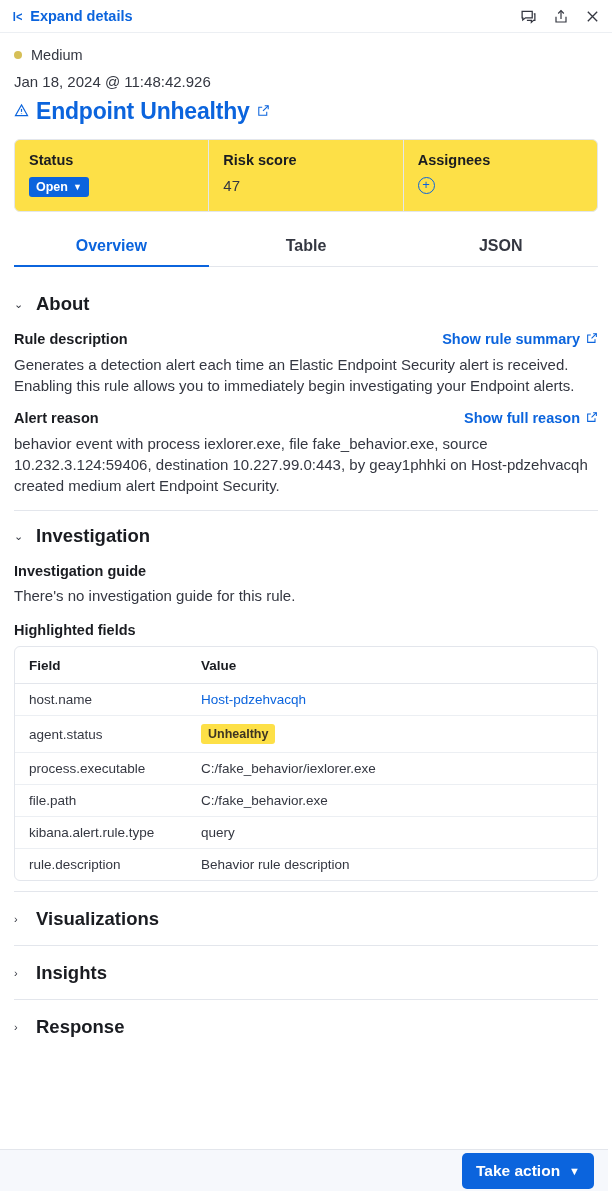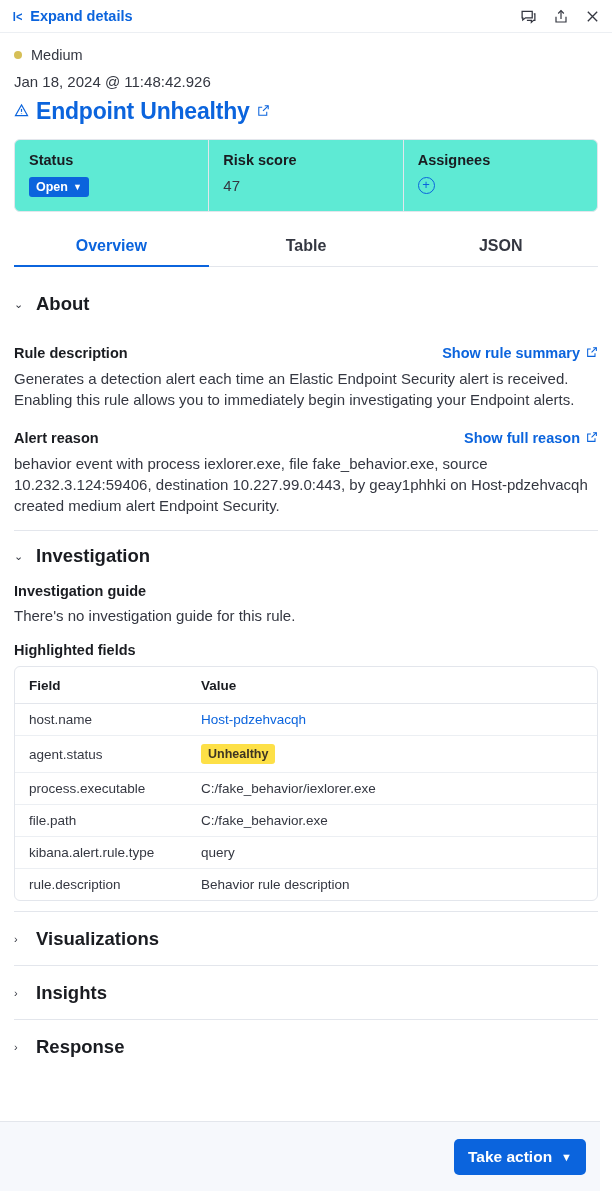--- a/index.html
+++ b/index.html
@@ -91,21 +91,21 @@
     letter-spacing: -0.2px;
     cursor: pointer;
   }
   .ext-link { color: #0b64dd; font-size: 13px; }
 
   
   .statuspanel {
     display: flex;
     border: 1px solid #e3e6ec;
     border-radius: 6px;
-    background: #5eead4;
+    background: #fde047;
     margin-bottom: 2px;
   }
   .sp-cell {
     flex: 1;
     padding: 12px 14px 14px 14px;
     border-right: 1px solid #e3e6ec;
   }
   .sp-cell:last-child { border-right: none; }
   .sp-label {
     font-size: 14.5px;
@@ -181,21 +181,21 @@
   }
   .section-title {
     font-size: 18.5px;
     font-weight: bold;
     color: #1a1c21;
   }
 
   .sub-label-row {
     display: flex;
     align-items: baseline;
-    margin-top: 20px;
+    margin-top: 6px;
     margin-bottom: 7px;
   }
   .sub-label {
     font-size: 14.5px;
     font-weight: bold;
     color: #1a1c21;
   }
   .link-right {
     margin-left: auto;
     color: #0b64dd;
@@ -271,22 +271,22 @@
   }
 
   .collapsed-section {
     border-top: 1px solid #e3e6ec;
   }
   .collapsed-section .section-head { padding: 16px 0 15px 0; }
 
   
   .footer {
     position: absolute;
-    left: 0; right: 12px; bottom: 0;
-    height: 70px;
+    left: 0; right: 4px; bottom: 0;
+    height: 42px;
     background: #f6f8fc;
     border-top: 1px solid #e3e6ec;
     display: flex;
     align-items: center;
     justify-content: flex-end;
     padding: 0 14px;
   }
   .take-action {
     background: #0b64dd;
     color: #fff;

